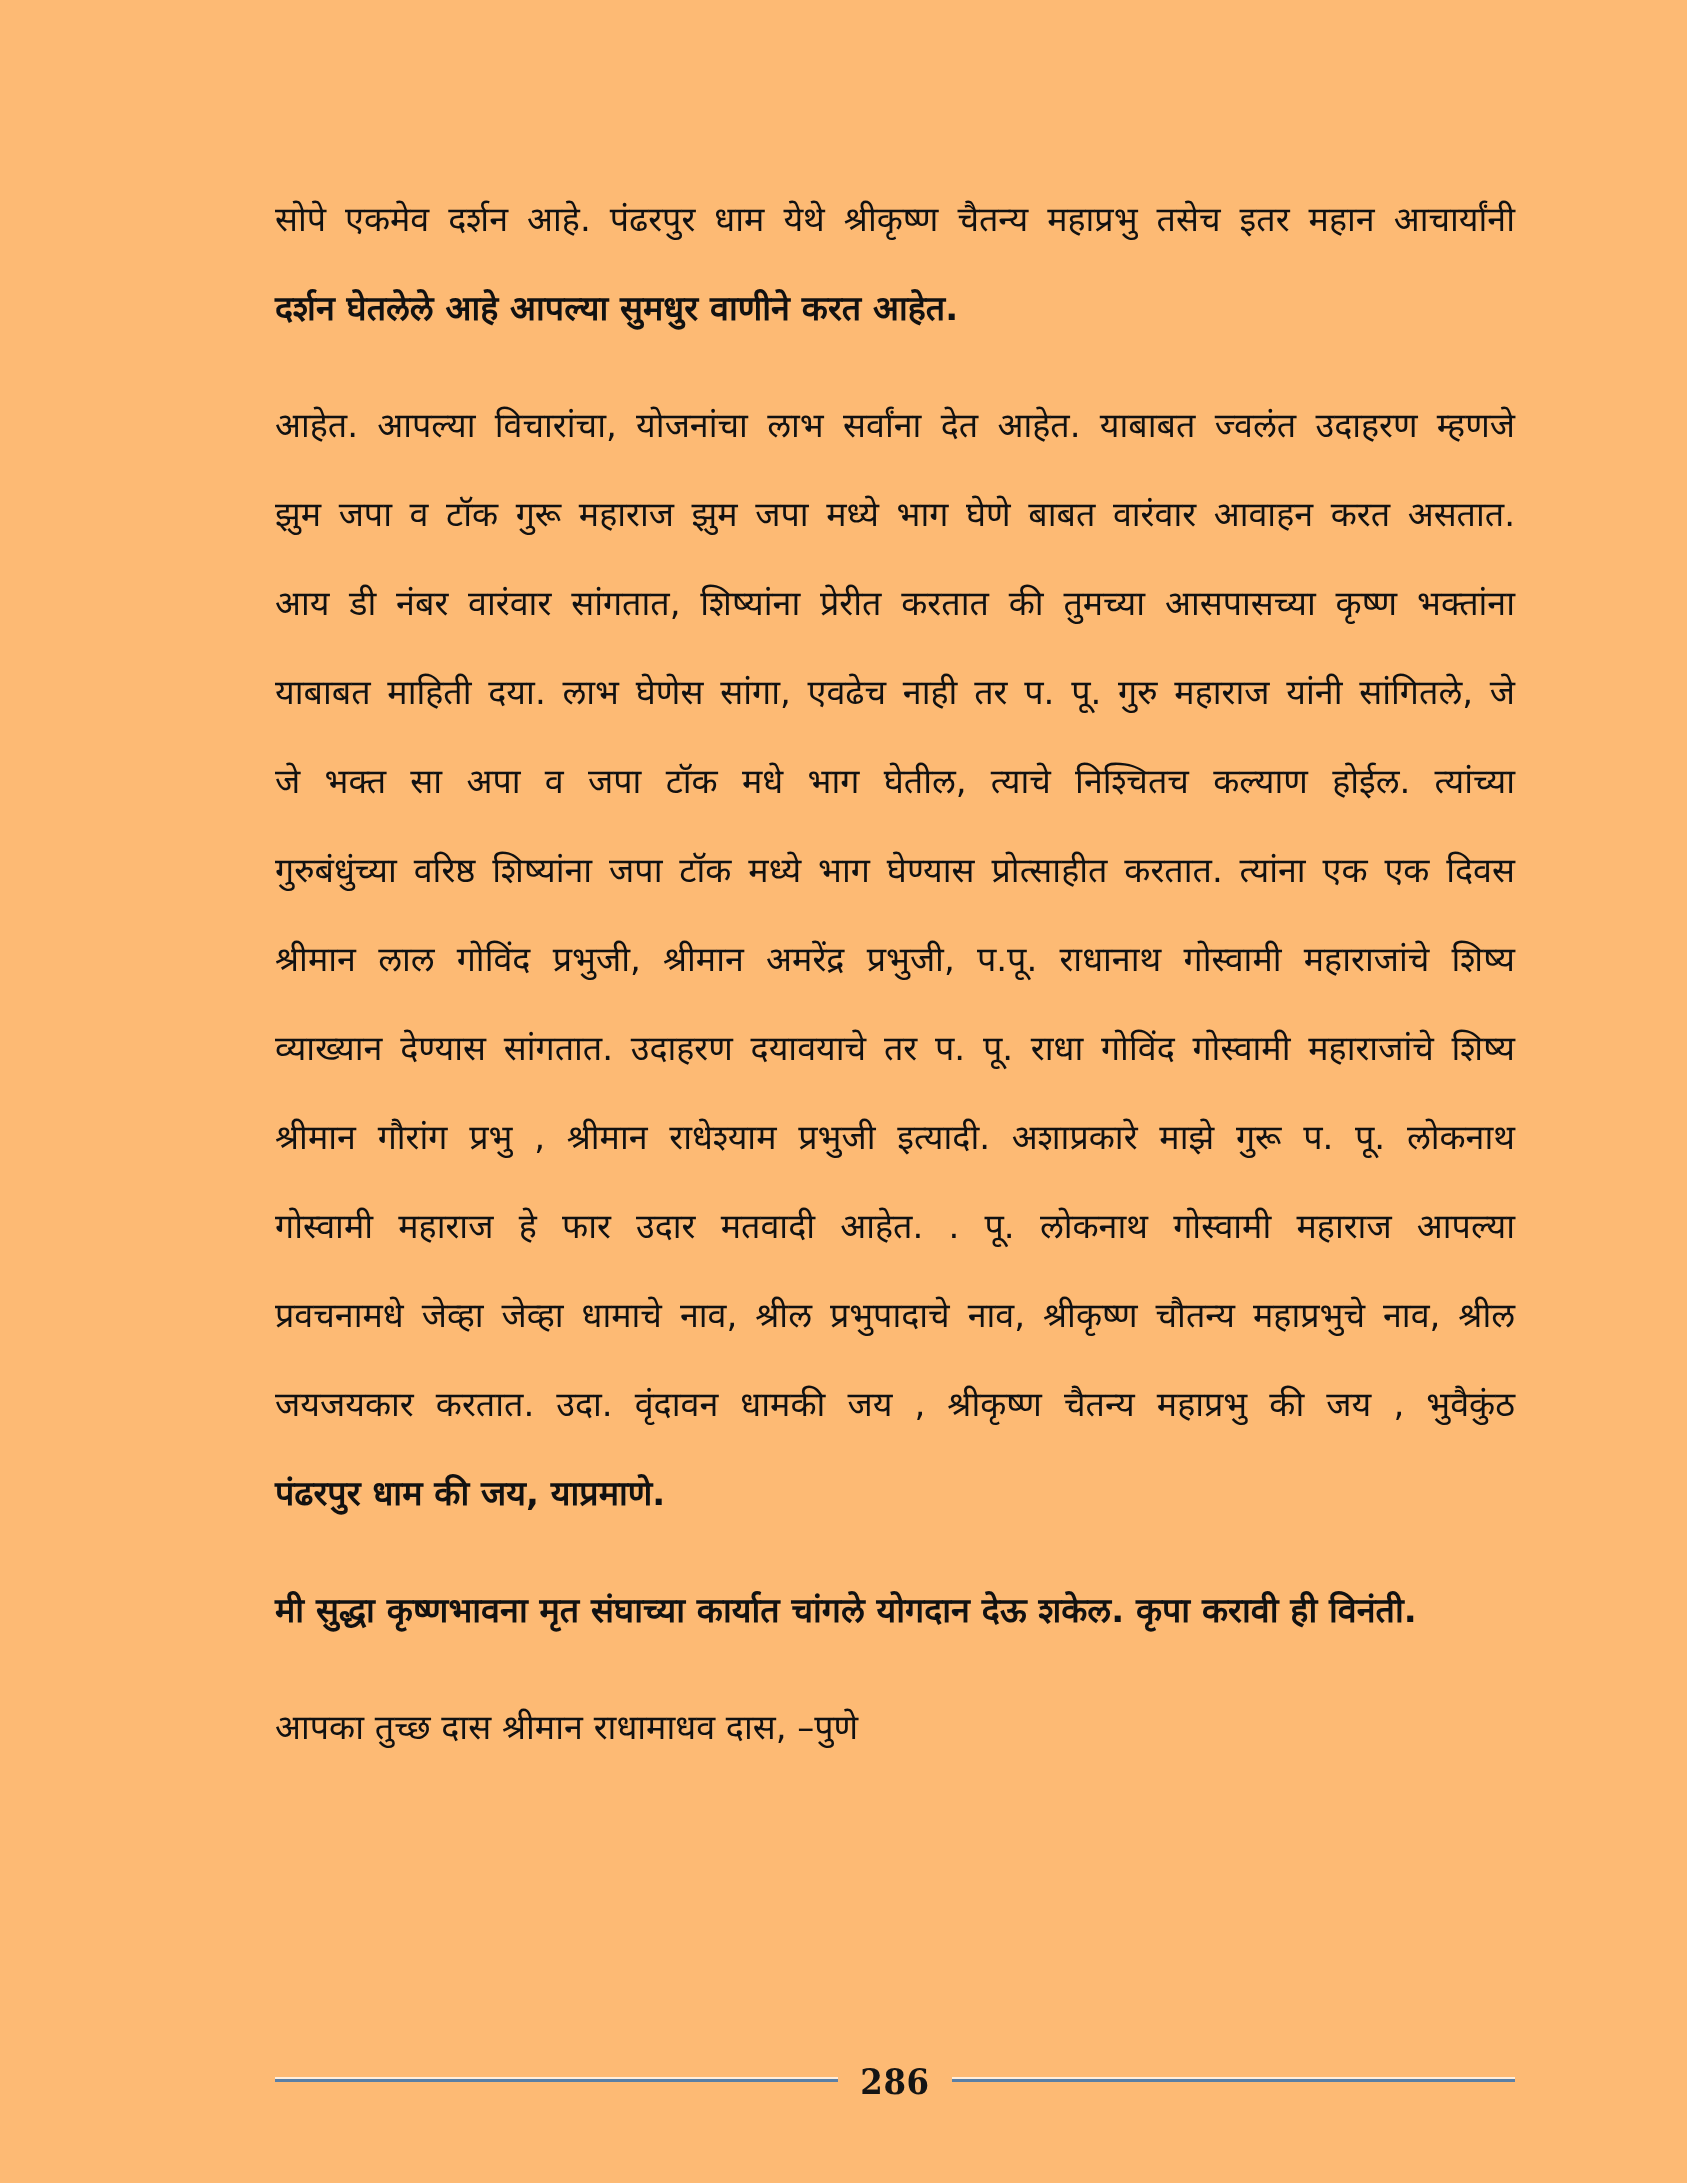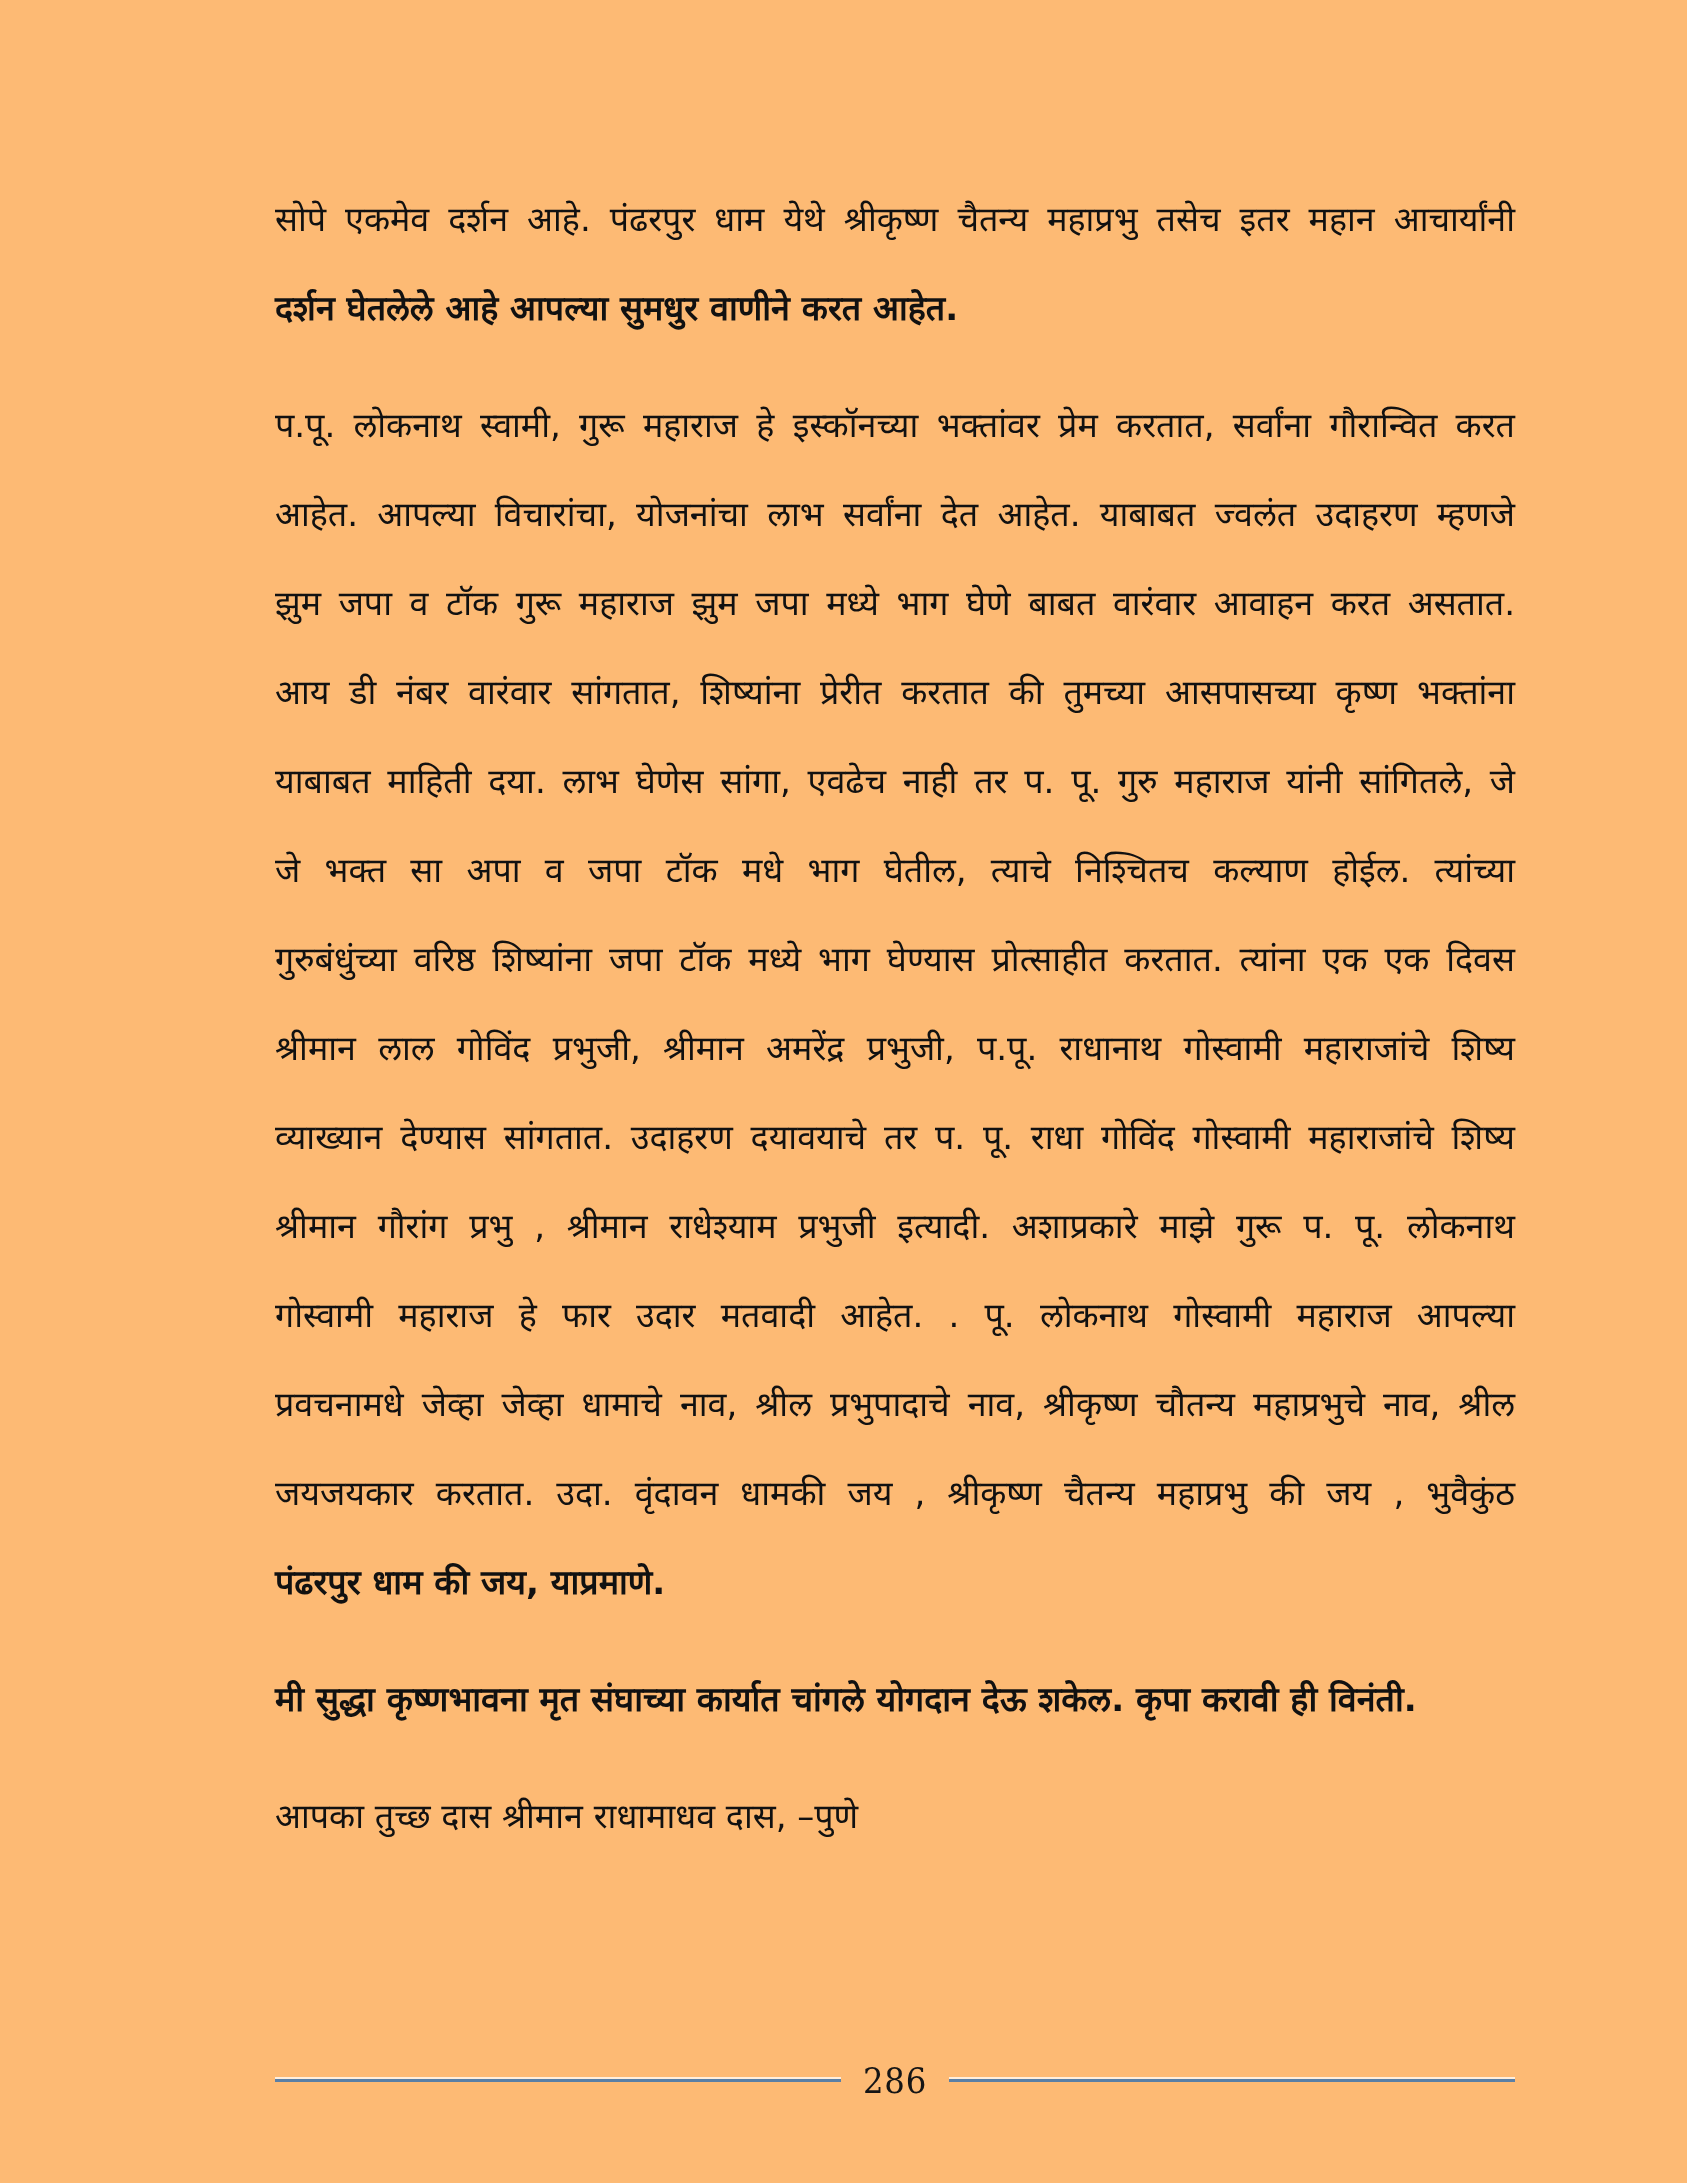--- a/index.html
+++ b/index.html
@@ -61,39 +61,38 @@
     flex: 1 1 auto;
     height: 2.6px;
     background: #5A7FA5;
     box-shadow: 0 -2px 0 rgba(255,255,255,0.75);
   }
   .footer .page-number {
     flex: 0 0 auto;
     padding: 0 22.5px;
     font-family: "DejaVu Serif", "Liberation Serif", serif;
     font-size: 36px;
-    font-weight: 400;
+    font-weight: 700;
     font-stretch: condensed;
     color: #151515;
     letter-spacing: 0.7px;
   }
 </style>
 </head>
 <body>
 
 <div class="page" style="background: #fdba74;">
 
   <div class="content">
     <div id="paragraphs">
         <div class="para">
           <div class="line">सोपे एकमेव दर्शन आहे. पंढरपुर धाम येथे श्रीकृष्ण चैतन्य महाप्रभु तसेच इतर महान आचार्यांनी</div>
           <div class="line last">दर्शन घेतलेले आहे आपल्या सुमधुर वाणीने करत आहेत.</div>
         </div>
         <div class="para">
-          <div class="line">प.पू. लोकनाथ स्वामी, गुरू महाराज हे इस्कॉनच्या भक्तांवर प्रेम करतात, सर्वांना गौरान्वित करत</div>
           <div class="line">आहेत. आपल्या विचारांचा, योजनांचा लाभ सर्वांना देत आहेत. याबाबत ज्वलंत उदाहरण म्हणजे</div>
           <div class="line">झुम जपा व टॉक गुरू महाराज झुम जपा मध्ये भाग घेणे बाबत वारंवार आवाहन करत असतात.</div>
           <div class="line">आय डी नंबर वारंवार सांगतात, शिष्यांना प्रेरीत करतात की तुमच्या आसपासच्या कृष्ण भक्तांना</div>
           <div class="line">याबाबत माहिती दया. लाभ घेणेस सांगा, एवढेच नाही तर प. पू. गुरु महाराज यांनी सांगितले, जे</div>
           <div class="line">जे भक्त सा अपा व जपा टॉक मधे भाग घेतील, त्याचे निश्चितच कल्याण होईल. त्यांच्या</div>
           <div class="line">गुरुबंधुंच्या वरिष्ठ शिष्यांना जपा टॉक मध्ये भाग घेण्यास प्रोत्साहीत करतात. त्यांना एक एक दिवस</div>
           <div class="line">श्रीमान लाल गोविंद प्रभुजी, श्रीमान अमरेंद्र प्रभुजी, प.पू. राधानाथ गोस्वामी महाराजांचे शिष्य</div>
           <div class="line">व्याख्यान देण्यास सांगतात. उदाहरण दयावयाचे तर प. पू. राधा गोविंद गोस्वामी महाराजांचे  शिष्य</div>
           <div class="line">श्रीमान गौरांग प्रभु , श्रीमान राधेश्याम प्रभुजी इत्यादी. अशाप्रकारे माझे गुरू प. पू. लोकनाथ</div>
           <div class="line">गोस्वामी महाराज हे फार उदार मतवादी आहेत. . पू. लोकनाथ गोस्वामी महाराज आपल्या</div>

